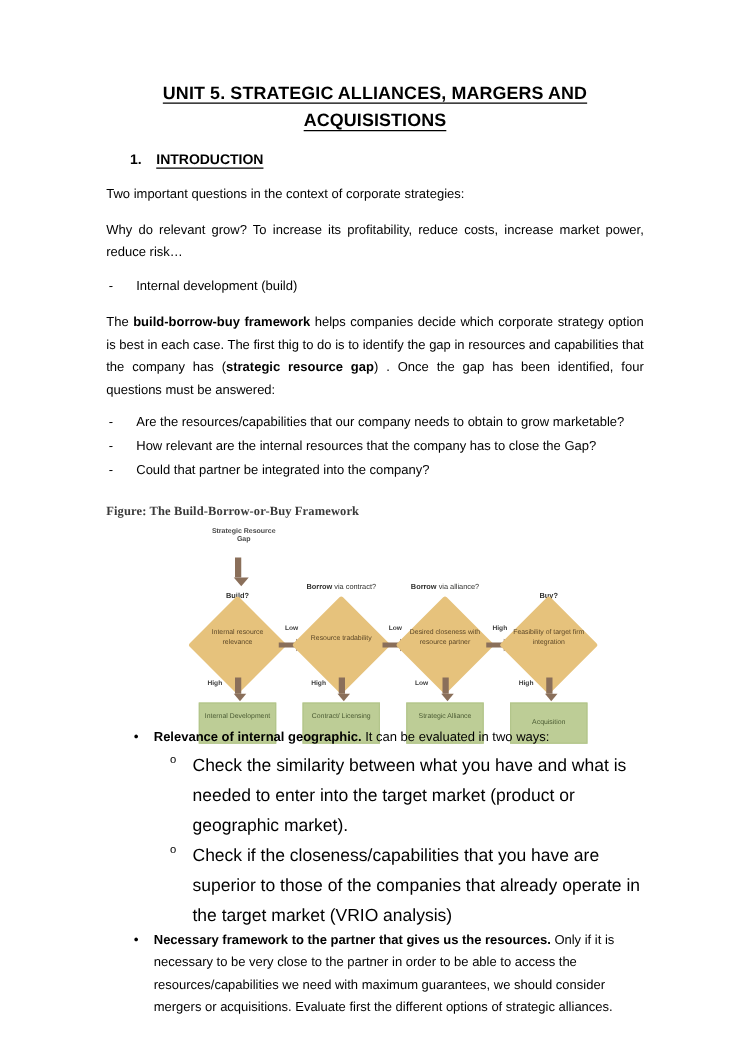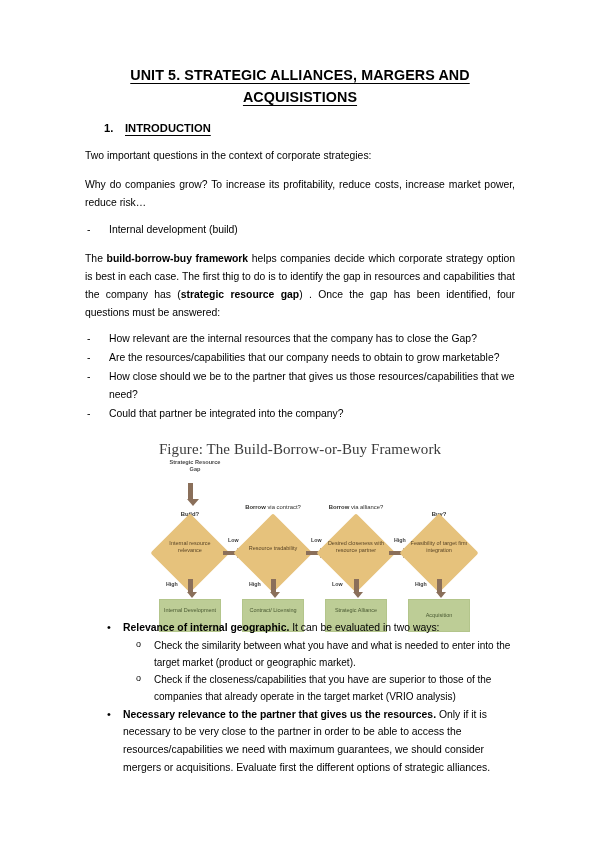--- a/index.html
+++ b/index.html
@@ -114,21 +114,21 @@
     top: -1px;
     font-size: 11px;
   }
   ul.subbullets {
     list-style: none;
     margin: 0;
     padding: 0;
   }
   ul.subbullets > li {
     position: relative;
-    font-size: 10px;
+    font-size: 14px;
     line-height: 1.72;
     padding-left: 31px;
     margin: 0;
   }
   ul.subbullets > li::before {
     content: "o";
     position: absolute;
     left: 13px;
     top: 0;
     font-size: 9px;
@@ -139,24 +139,23 @@
     position: relative;
     width: 430px;
     height: 170px;
     margin-top: 16px;
   }
   .fig-title {
     position: absolute;
     left: 0;
     top: 2px;
     width: 430px;
-    text-align: center;
     font-family: "Liberation Serif", serif;
-    font-weight: normal;
-    font-size: 15px;
+    font-weight: bold;
+    font-size: 10px;
     color: #3b3b3b;
     letter-spacing: 0.1px;
   }
   .fig-canvas {
     position: absolute;
     left: 0;
     top: 0;
     width: 430px;
     height: 170px;
   }
@@ -277,33 +276,32 @@
       <span>ACQUISISTIONS</span>
     </h1>
 
     <div class="section-head">
       <span class="num">1.</span>
       <span class="txt">INTRODUCTION</span>
     </div>
 
     <p class="body first">Two important questions in the context of corporate strategies:</p>
 
-    <p class="body"><span>Why do companies grow?</span><span> To increase its profitability, reduce costs, increase market power, reduce risk…</span></p>
+    <p class="body"><span>Why do relevant grow?</span><span> To increase its profitability, reduce costs, increase market power, reduce risk…</span></p>
 
 
     <ul class="dash tight">
       <li>Internal development (build)</li>
     </ul>
 
     <p class="body"><span>The </span><span class="b">build-borrow-buy framework</span><span> helps companies decide which corporate strategy option is best in each case. The first thig to do is to identify the gap in resources and capabilities that the company has (</span><span class="b">strategic resource gap</span><span>) . Once the gap has been identified, four questions must be answered:</span></p>
 
     <ul class="dash">
+      <li>Are the resources/capabilities that our company needs to obtain to grow marketable?</li>
       <li>How relevant are the internal resources that the company has to close the Gap?</li>
-      <li>Are the resources/capabilities that our company needs to obtain to grow marketable?</li>
-      <li>How close should we be to the partner that gives us those resources/capabilities that we need?</li>
       <li>Could that partner be integrated into the company?</li>
     </ul>
 
     <div class="figure-wrap">
       <div class="fig-title">Figure: The Build-Borrow-or-Buy Framework</div>
 
       <div class="fig-canvas">
 
         <div class="gap-label">
           <span>Strategic Resource Gap</span>
@@ -375,17 +373,17 @@
       </div>
     </div>
 
     <ul class="bullets">
       <li><span class="b">Relevance of internal geographic.</span><span> It can be evaluated in two ways:</span>
         <ul class="subbullets">
           <li>Check the similarity between what you have and what is needed to enter into the target market (product or geographic market).</li>
           <li>Check if the closeness/capabilities that you have are superior to those of the companies that already operate in the target market (VRIO analysis)</li>
         </ul>
       </li>
-      <li><span class="b">Necessary relevance to the partner that gives us the resources.</span><span> Only if it is necessary to be very close to the partner in order to be able to access the resources/capabilities we need with maximum guarantees, we should consider mergers or acquisitions. Evaluate first the different options of strategic alliances.</span></li>
+      <li><span class="b">Necessary framework to the partner that gives us the resources.</span><span> Only if it is necessary to be very close to the partner in order to be able to access the resources/capabilities we need with maximum guarantees, we should consider mergers or acquisitions. Evaluate first the different options of strategic alliances.</span></li>
     </ul>
 
   </div>
 </div>
 
 </body></html>

